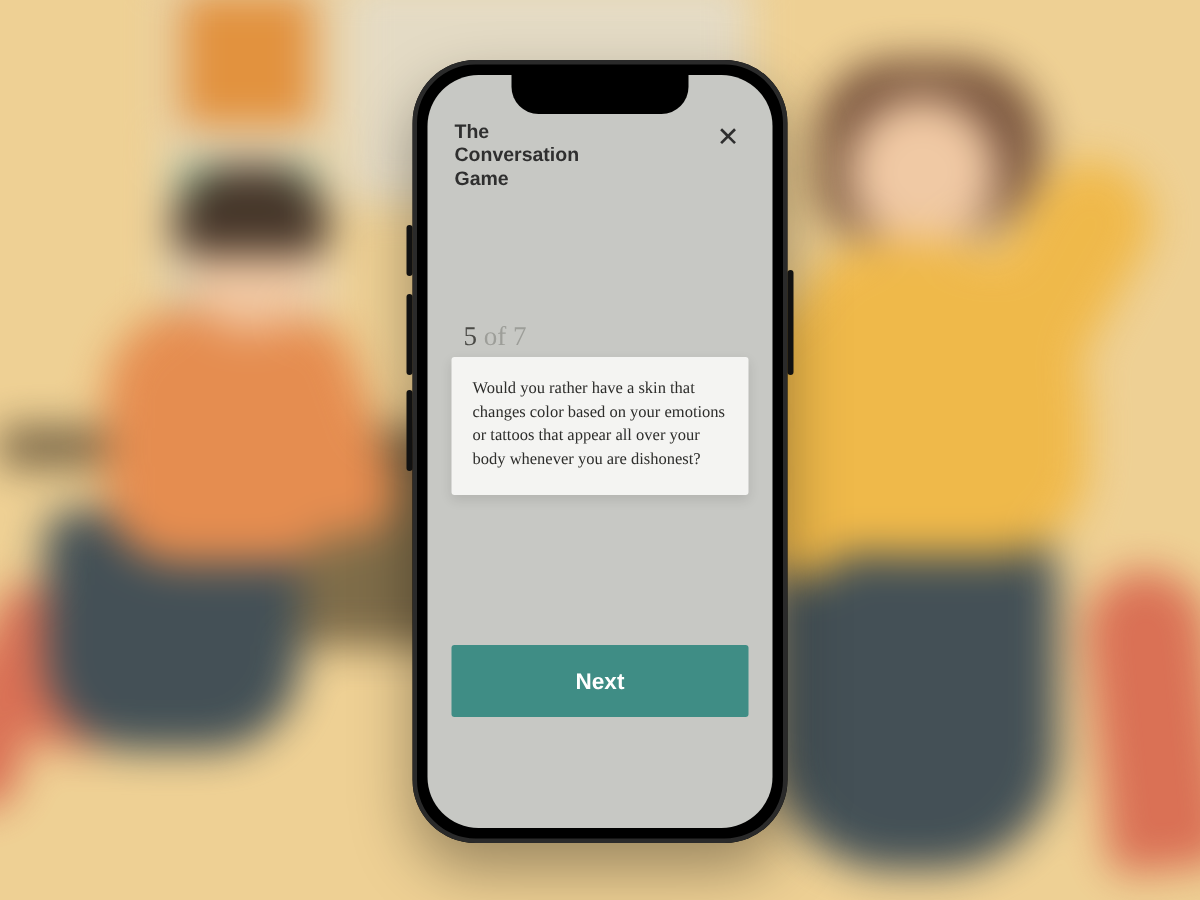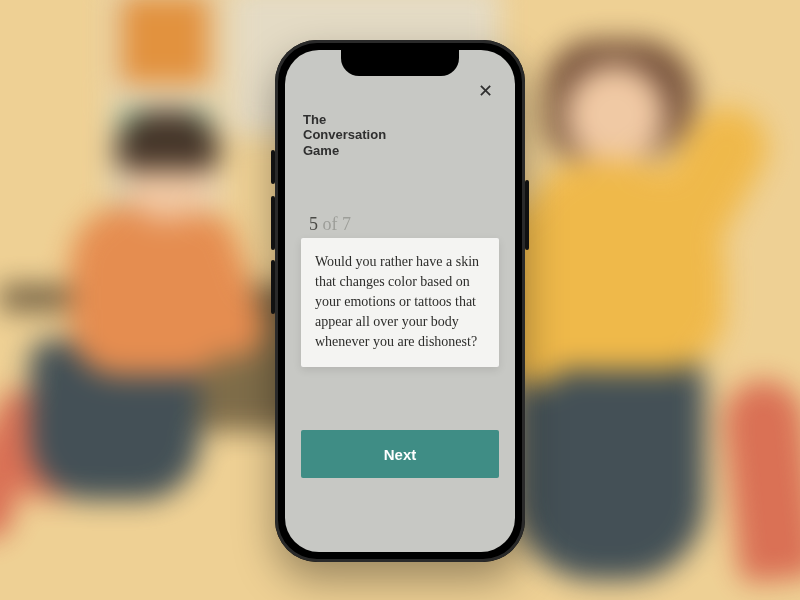--- a/index.html
+++ b/index.html
@@ -87,21 +87,20 @@
     top:30px; left:18px; right:18px;
     display:flex; justify-content:space-between; align-items:flex-start;
   }
   .title {
     font-family: Arial, Helvetica, sans-serif;
     font-size:13px;
     font-weight:700;
     line-height:1.18;
     color:#2f2f2f;
     white-space:pre-line;
-    margin-top:32px;
   }
   .close {
     font-family: Arial, sans-serif;
     font-size:18px;
     line-height:1;
     color:#2f2f2f;
     padding:2px 4px;
     cursor:pointer;
   }
 
@@ -115,21 +114,21 @@
   .counter .cur { color:#4a4a46; }
 
   .card {
     position:absolute;
     top:188px; left:16px; right:16px;
     background:#f4f4f2;
     padding:14px 14px 16px 14px;
     box-shadow:0 3px 8px rgba(0,0,0,.10);
     border-radius:2px;
     font-family: Georgia, 'Times New Roman', serif;
-    font-size:14px;
+    font-size:11px;
     line-height:1.42;
     color:#2d2d2b;
   }
 
   .next {
     position:absolute;
     left:16px; right:16px;
     top:380px;
     height:48px;
     background:#3f8d85;

